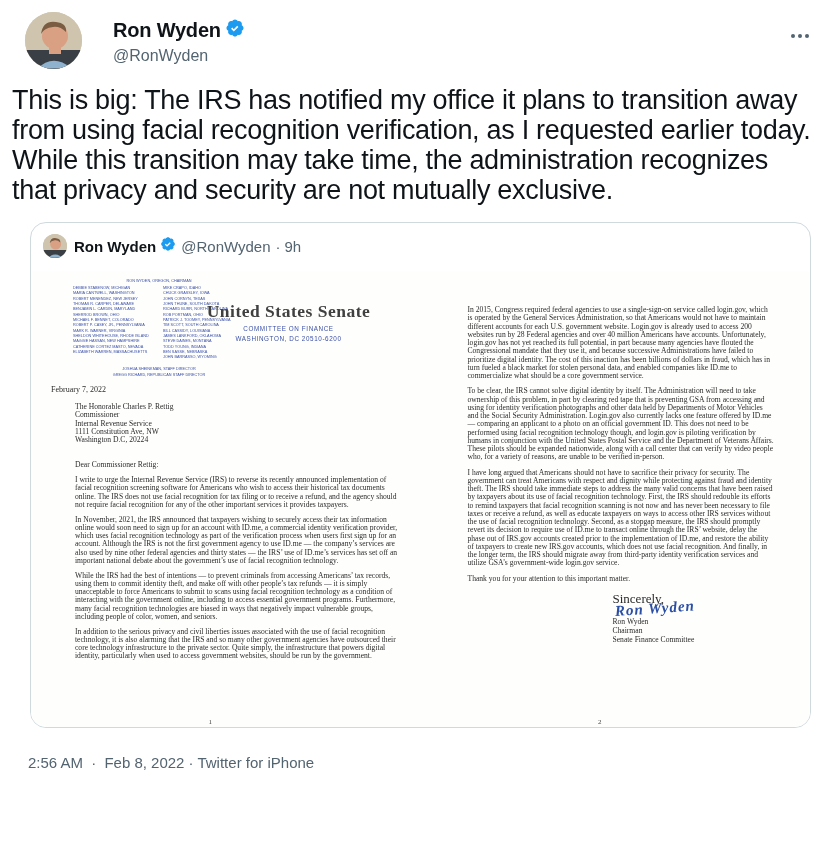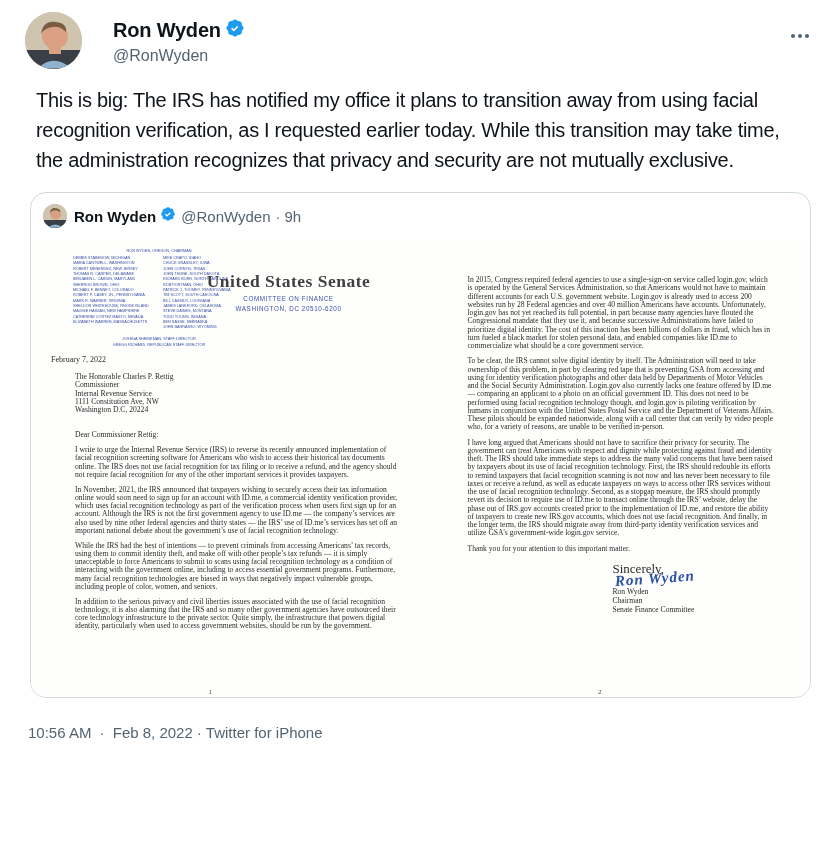--- a/index.html
+++ b/index.html
@@ -10,21 +10,21 @@
   .tweet-header{display:flex;align-items:flex-start;margin:12px 22px 0 17px;}
   .avatar-lg{width:57px;height:57px;border-radius:50%;overflow:hidden;flex:0 0 auto;cursor:pointer;background:#cfc4ae;}
   .name-block{margin-left:31px;padding-top:6px;}
   .name-row{display:flex;align-items:center;gap:4px;}
   .display-name{font-size:20px;font-weight:bold;color:#0f1419;letter-spacing:-0.2px;cursor:pointer;}
   .handle{font-size:16px;color:#536471;margin-top:5px;}
   .more-btn{margin-left:auto;padding:8px 2px;cursor:pointer;display:flex;gap:3px;align-items:center;margin-top:14px;}
   .more-btn i{width:4px;height:4px;border-radius:50%;background:#536471;display:block;}
 
   
-  .tweet-text{margin:16px 22px 0 28px;font-size:20px;line-height:30px;letter-spacing:-0.3px;color:#0f1419;}
+  .tweet-text{margin:16px 22px 0 4px;font-size:27px;line-height:30px;letter-spacing:-0.3px;color:#0f1419;}
 
   
   .quote-card{margin:17px 22px 0 22px;border:1px solid #cfd9de;border-radius:16px;overflow:hidden;cursor:pointer;background:#fff;}
   .card-header{display:flex;align-items:center;padding:11px 12px 0 12px;}
   .avatar-sm{width:24px;height:24px;border-radius:50%;overflow:hidden;flex:0 0 auto;background:#cfc4ae;}
   .card-name{font-size:15px;font-weight:bold;margin-left:7px;color:#0f1419;}
   .card-handle{font-size:15px;color:#536471;margin-left:5px;}
   .badge{display:inline-block;vertical-align:middle;}
   .card-text{padding:5px 14px 0 13px;font-size:15px;line-height:20px;color:#0f1419;}
 
@@ -188,16 +188,16 @@
 Chairman
 Senate Finance Committee</div>
           </div>
         </div>
         <div class="pagenum">2</div>
       </div>
     </div>
   </section>
 
   <div class="tweet-footer">
-    <span class="link"><span>10:56 AM</span> <span class="sep">·</span> <span>Feb 8, 2022</span></span><span class="sep">·</span><span class="link">Twitter for iPhone</span>
+    <span class="link"><span>2:56 AM</span> <span class="sep">·</span> <span>Feb 8, 2022</span></span><span class="sep">·</span><span class="link">Twitter for iPhone</span>
   </div>
 
 </article>
 
 </body></html>

